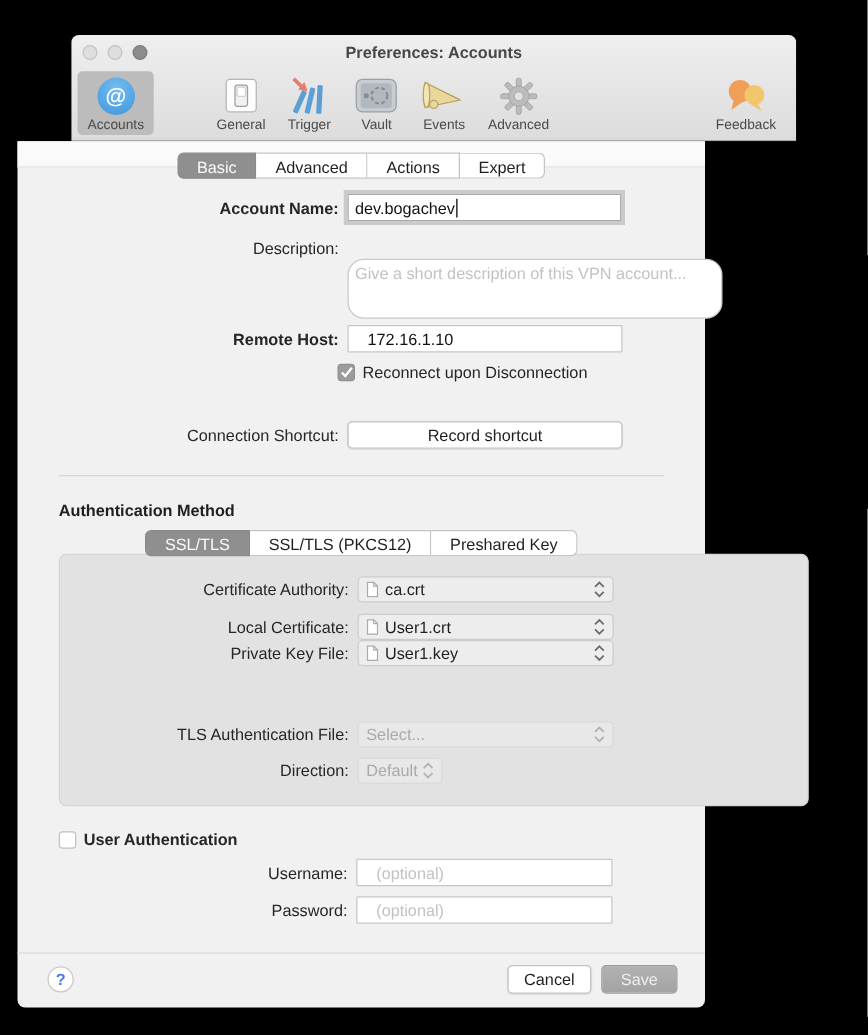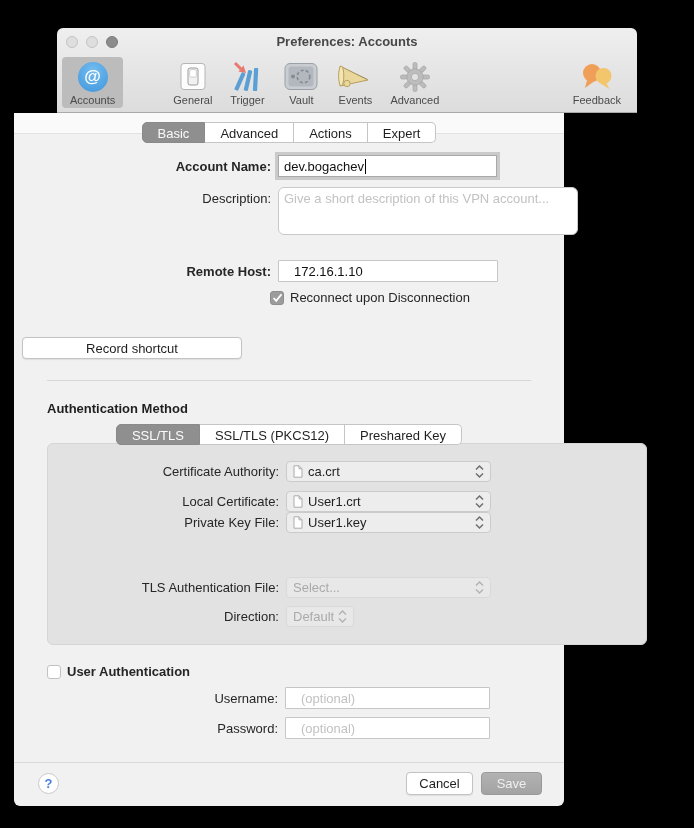--- a/index.html
+++ b/index.html
@@ -66,21 +66,21 @@
     background:#fff;border:1px solid #c6c6c6;box-sizing:border-box;height:22px;
     font-size:13px;color:#111;padding:0 15px;border-radius:1px;outline:none;
     font-family:"Liberation Sans",sans-serif;
   }
   input.native::placeholder, textarea::placeholder{color:#c2c2c2;opacity:1;}
   .focus-ring{box-shadow:0 0 0 3px rgba(155,155,155,0.45);border-color:#a9a9a9;text-align:right;}
   .caret{display:inline-block;width:1px;height:15px;background:#000;margin-left:1px;}
   textarea.desc{
     width:300px;height:48px;resize:none;background:#fff;border:1px solid #c9c9c9;
     font-family:"Liberation Sans",sans-serif;font-size:13px;color:#111;padding:3px 5px;
-    box-sizing:border-box;outline:none;border-radius:6px;
+    box-sizing:border-box;outline:none;border-radius:13px;margin-top:20px;
   }
   .push-btn{
     background:#fff;border:1px solid #c3c3c3;border-radius:4px;height:22px;
     font-size:13px;color:#1f1f1f;display:flex;align-items:center;justify-content:center;
     box-sizing:border-box;box-shadow:0 0.5px 1px rgba(0,0,0,0.08);
   }
   .checkbox{
     width:14px;height:14px;border-radius:3px;box-sizing:border-box;flex:none;
     display:flex;align-items:center;justify-content:center;
   }
@@ -261,20 +261,21 @@
   <div class="row" style="left:256px;top:177px;">
     <div class="checkbox checked">
       <svg width="11" height="10" viewBox="0 0 11 10">
         <polyline points="1.5,5 4.2,7.8 9.5,1.2" fill="none" stroke="#ffffff" stroke-width="1.8"></polyline>
       </svg>
     </div>
     <div class="cb-label">Reconnect upon Disconnection</div>
   </div>
 
   <div class="row" style="left:8px;top:224px;">
+    <div class="lbl lbl-main">Connection Shortcut:</div>
     <div class="push-btn" style="width:220px;">Record shortcut</div>
   </div>
 
   <div class="divider" style="top:267px;"></div>
 
   <div class="section-h" style="left:33px;top:288px;">Authentication Method</div>
 
   <div class="seg-control" style="top:311px;">
     <div class="seg first selected">SSL/TLS</div>
     <div class="seg">SSL/TLS (PKCS12)</div>

